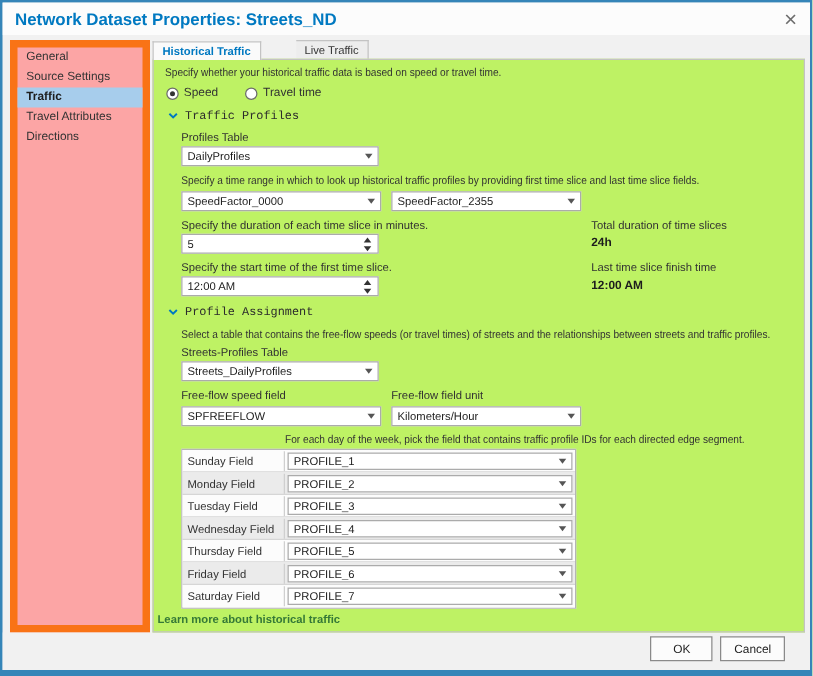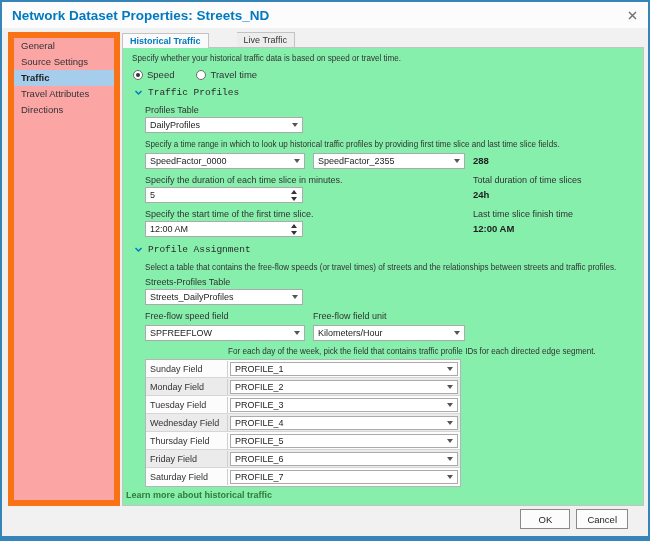--- a/index.html
+++ b/index.html
@@ -46,21 +46,21 @@
     border:1px solid #c3c3c3;border-bottom:none;background:#ededed;
     color:#333;cursor:pointer;white-space:nowrap;
   }
   .tab.selected{
     background:#fafafa;color:var(--accent);font-weight:700;height:15px;
     position:relative;z-index:2;margin-bottom:-1px;
   }
   .tab + .tab{border-left:none;}
   
   .panel{
-    flex:1 1 auto;background:#86efac;border:1px solid #c3c3c3;
+    flex:1 1 auto;background:#bef264;border:1px solid #c3c3c3;
     padding:5px 6px 0 9px;position:relative;overflow:hidden;
   }
   .ptext{font-size:9px;color:#323232;white-space:nowrap;}
   .squeeze{display:inline-block;transform:scaleX(0.9);transform-origin:0 50%;}
   .mb2{margin-bottom:2px;} .mb4{margin-bottom:4px;} .mb5{margin-bottom:5px;} .mb6{margin-bottom:6px;}
   
   .radio-row{display:flex;align-items:center;gap:22px;margin:6px 0 7px 1px;}
   .radio{display:flex;align-items:center;gap:4px;font-size:9.5px;cursor:pointer;}
   .radio-circle{width:10px;height:10px;border:1px solid #6b6b6b;border-radius:50%;background:#fff;display:flex;align-items:center;justify-content:center;}
   .radio-dot{width:4px;height:4px;border-radius:50%;background:#333;}
@@ -174,21 +174,20 @@
 
           <div class="grid3 mb6">
             <div class="dropdown">
               <span class="dd-value">SpeedFactor_0000</span>
               <span class="dd-arrow"></span>
             </div>
             <div class="dropdown">
               <span class="dd-value">SpeedFactor_2355</span>
               <span class="dd-arrow"></span>
             </div>
-            <div class="info-value">288</div>
           </div>
 
           <div class="grid3 mb2">
             <div class="ptext span2">Specify the duration of each time slice in minutes.</div>
             <div class="info-label col3">Total duration of time slices</div>
           </div>
           <div class="grid3 mb6">
             <div class="spinner">
               <span class="dd-value">5</span>
               <span class="spin-arrows">

